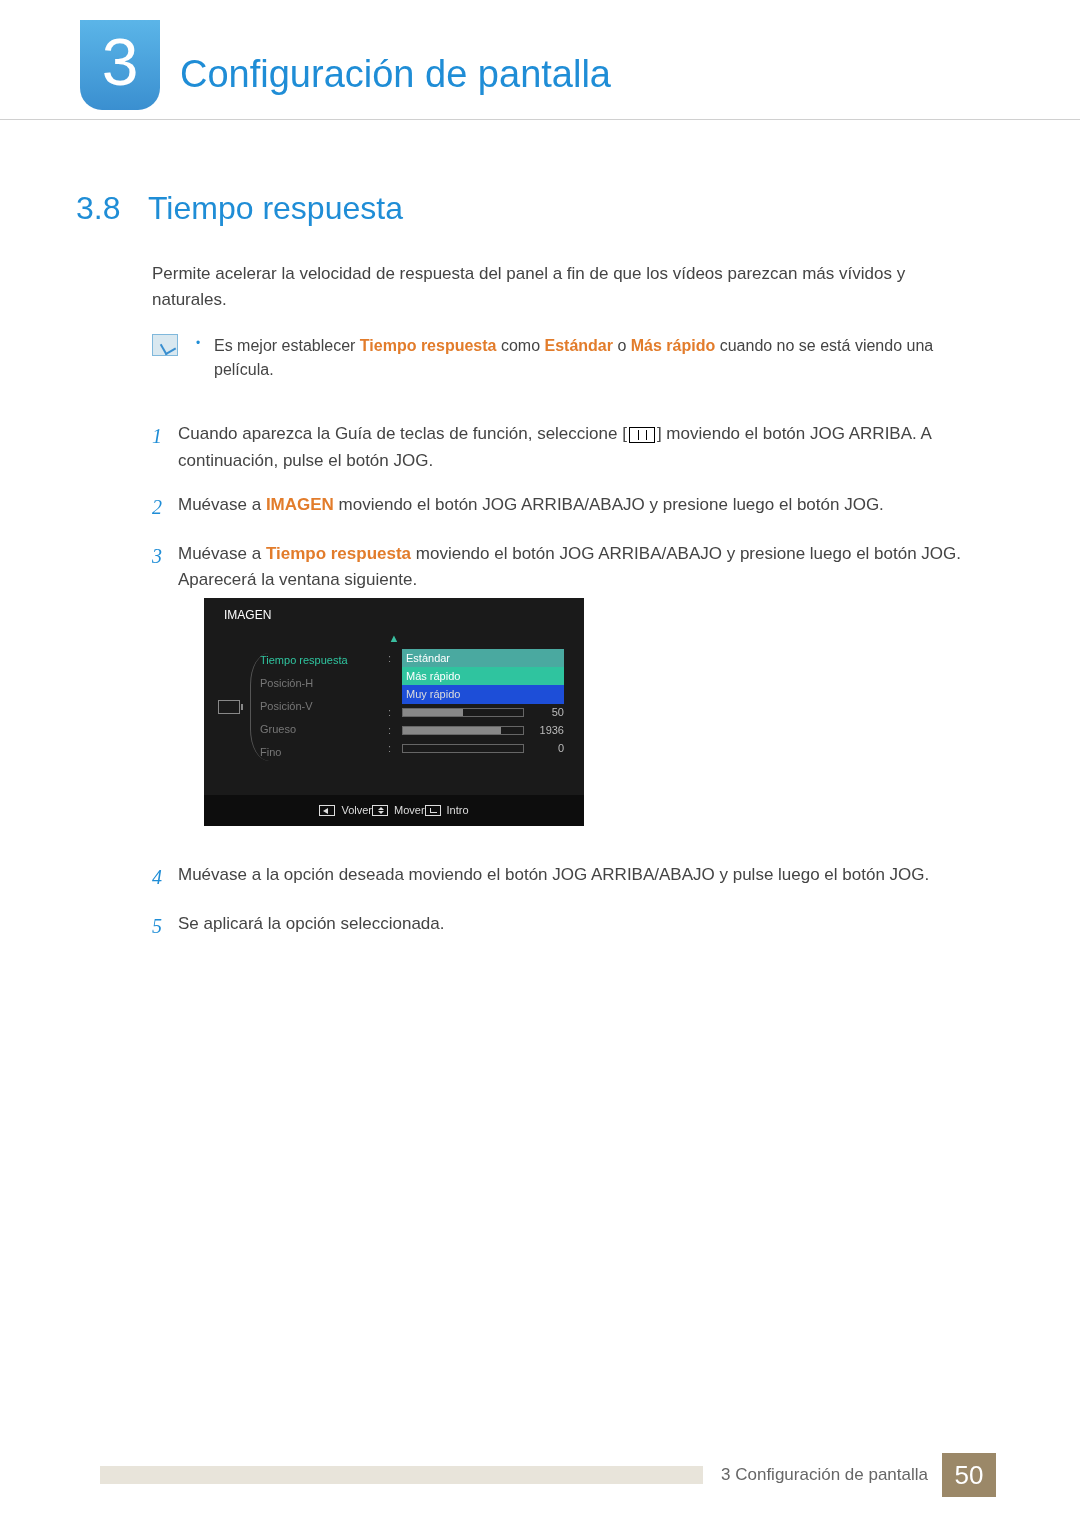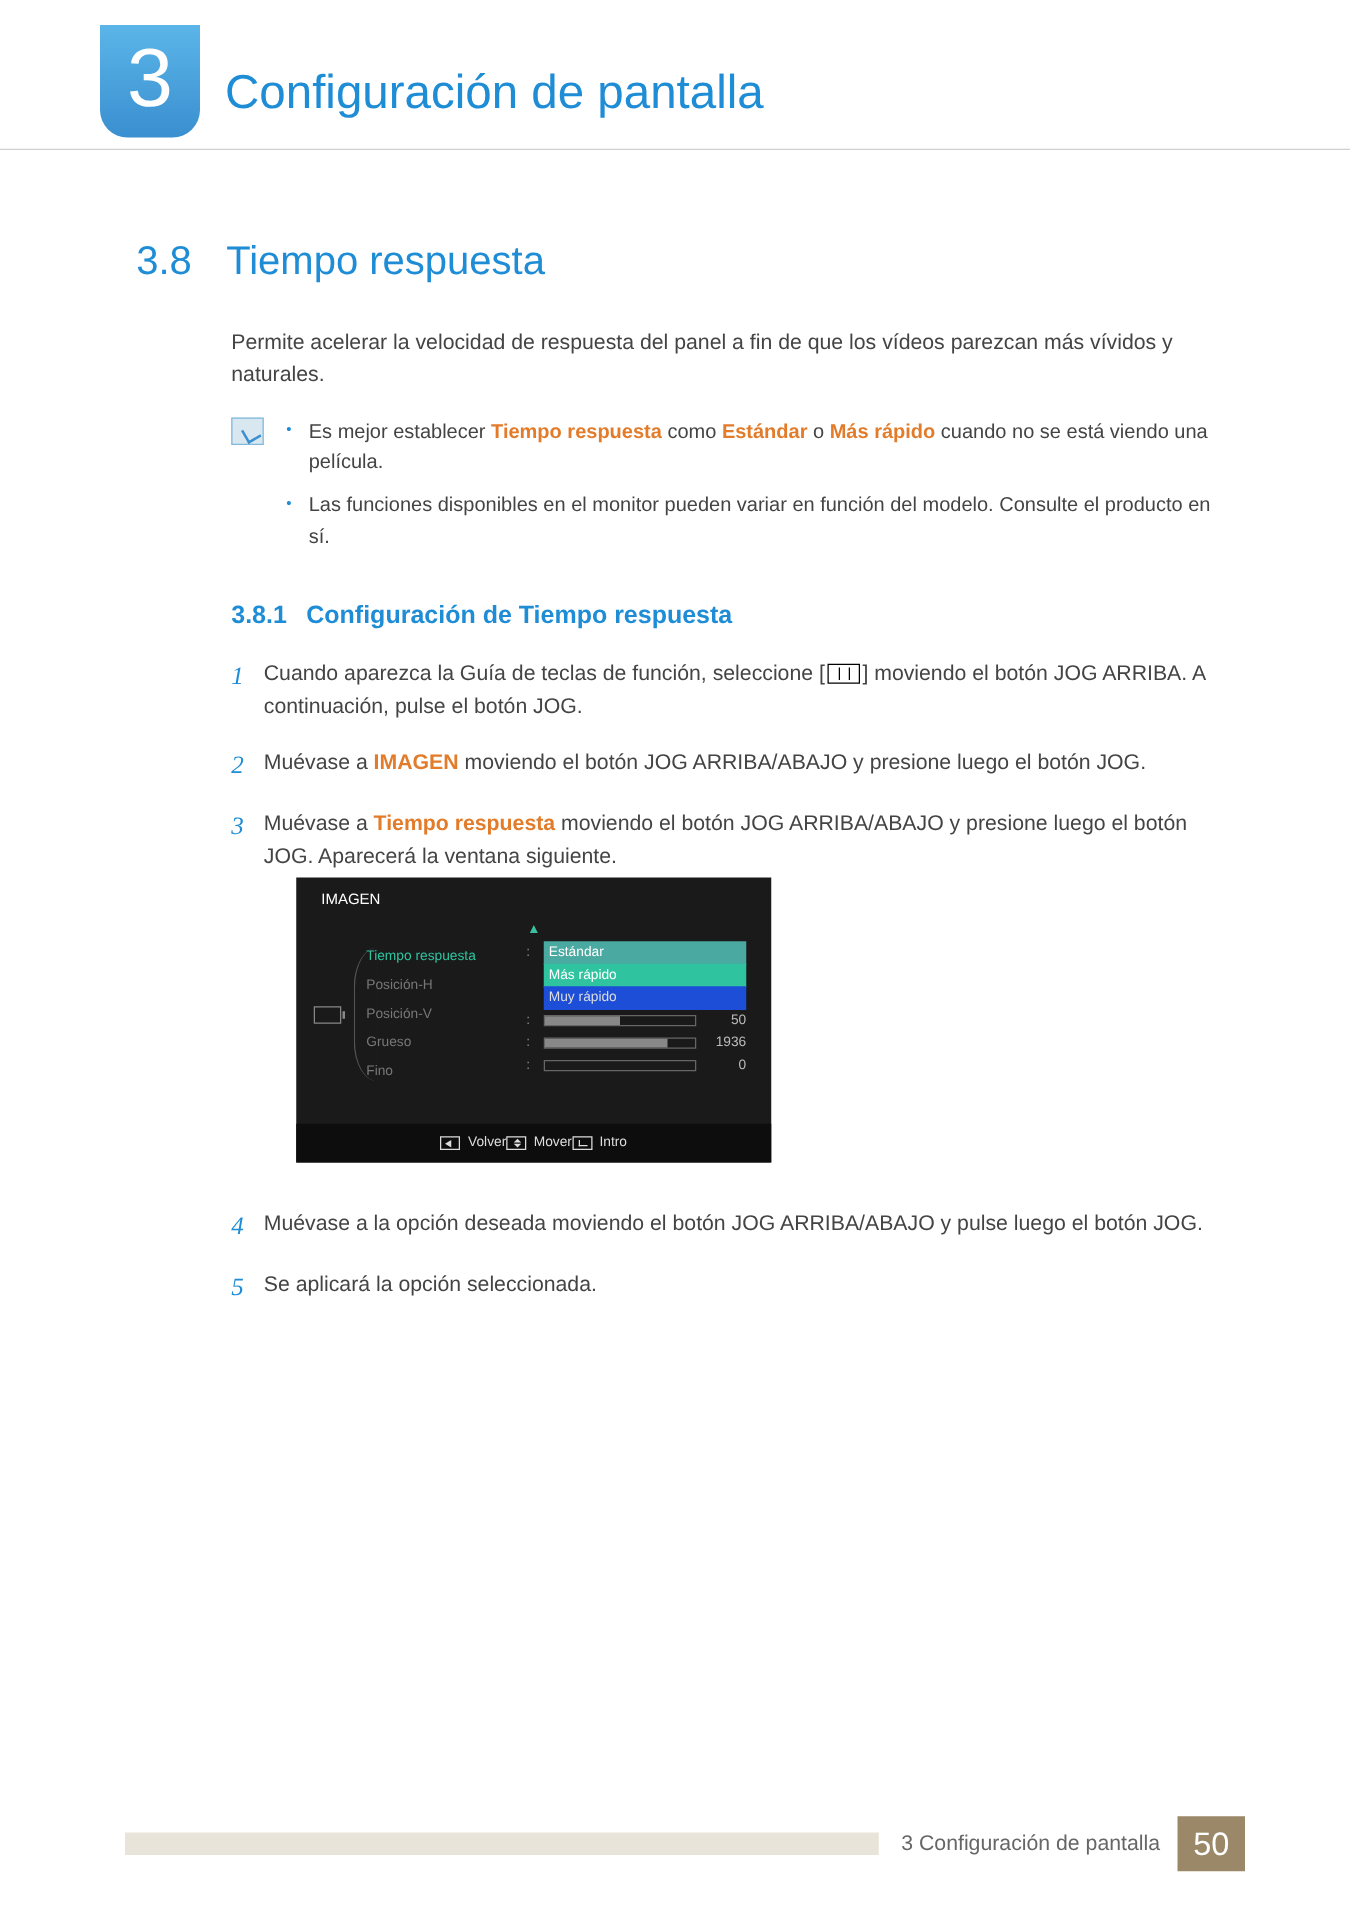--- a/index.html
+++ b/index.html
@@ -34,21 +34,21 @@
   }
   .chapter-title {
     color: #1f8dd6;
     font-size: 38px;
     font-weight: 400;
     display: flex;
     align-items: center;
     padding-top: 10px;
   }
   .main {
-    padding: 70px 100px 40px 109px;
+    padding: 70px 100px 40px 76px;
   }
   .section-h2 {
     color: #1f8dd6;
     font-size: 32px;
     font-weight: 400;
     margin-bottom: 34px;
   }
   .section-num { display:inline-block; width:72px; }
   .intro-p {
     font-size: 17px;
@@ -196,27 +196,23 @@
   </h2>
 
   <p class="intro-p">Permite acelerar la velocidad de respuesta del panel a fin de que los vídeos parezcan más vívidos y naturales.</p>
 
   <div class="note-block">
     <div class="note-icon"></div>
     <ul class="note-list">
       <li>
         <span>Es mejor establecer </span><span class="hl-orange">Tiempo respuesta</span><span> como </span><span class="hl-orange">Estándar</span><span> o </span><span class="hl-orange">Más rápido</span><span> cuando no se está viendo una película.</span>
       </li>
-      <li>Las funciones disponibles en el monitor pueden variar en función del modelo. Consulte el producto en sí.</li>
     </ul>
   </div>
 
-  <h3 class="subsection-h3">
-    <span class="sub-num">3.8.1</span><span>Configuración de Tiempo respuesta</span>
-  </h3>
 
   <ol class="steps">
     <li>
       <span class="step-num">1</span>
       <span class="step-body">
         <span>Cuando aparezca la Guía de teclas de función, seleccione [</span><span class="menu-icon"></span><span>] moviendo el botón JOG ARRIBA. A continuación, pulse el botón JOG.</span>
       </span>
     </li>
     <li>
       <span class="step-num">2</span>

